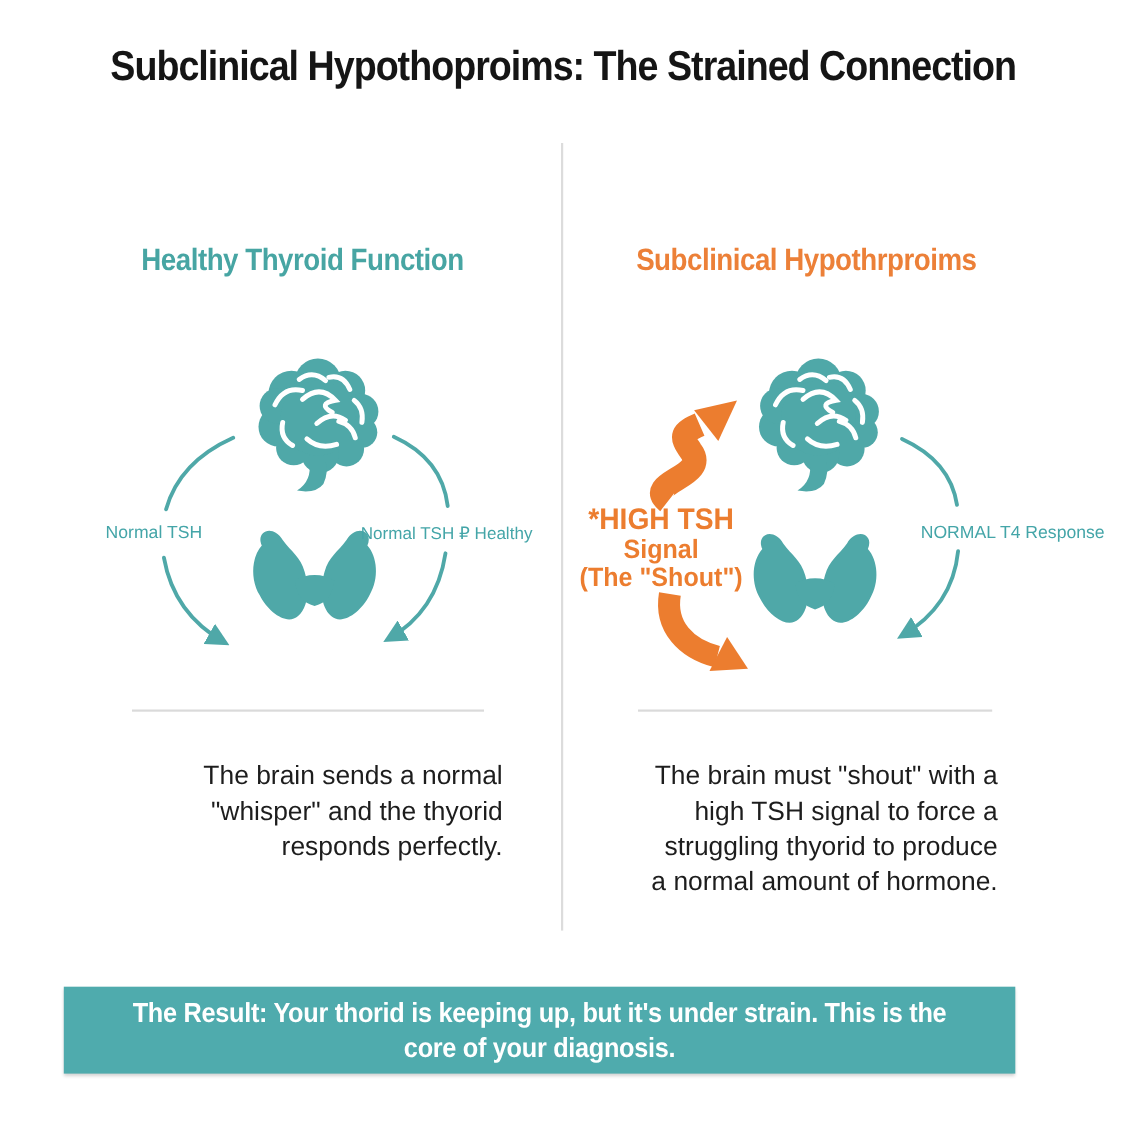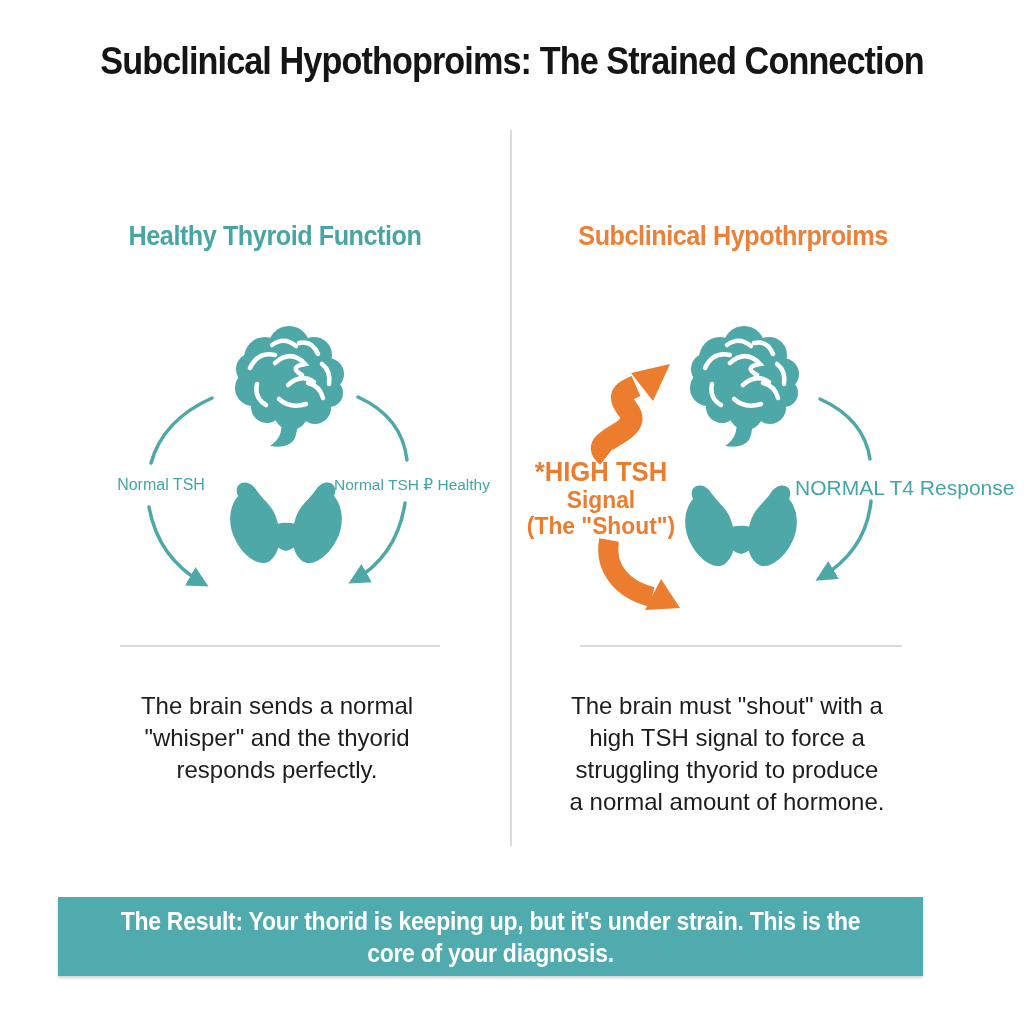--- a/index.html
+++ b/index.html
@@ -9,35 +9,35 @@
   
   .title{left:0;top:40px;width:1024px;text-align:center;font-size:38px;font-weight:700;
          letter-spacing:-1px;color:#151515;transform:scaleX(0.90);transform-origin:50% 50%;
          white-space:nowrap;}
   
   .heading{font-size:28px;font-weight:700;letter-spacing:-0.5px;text-align:center;
            transform:scaleX(0.90);transform-origin:50% 50%;white-space:nowrap;}
   .heading-left{left:0;top:220px;width:550px;color:#47a5a3;}
   .heading-right{left:511px;top:220px;width:444px;color:#ec8038;}
   
-  .lbl{font-size:16px;color:#44a5a8;text-align:center;white-space:nowrap;}
+  .lbl{font-size:16px;color:#44a5a8;white-space:nowrap;}
   .lbl-tsh{left:96px;top:476px;width:130px;}
   .lbl-signal{left:328px;top:476px;width:168px;font-size:15.5px;}
-  .lbl-t4{left:795px;top:476px;width:178px;font-size:21px;}
+  .lbl-t4{left:837px;top:476px;width:178px;font-size:16px;}
   
   .shout{left:505px;top:458px;width:192px;text-align:center;color:#ec7d2f;font-weight:700;
          transform:scaleX(0.95);transform-origin:50% 0;}
   .shout-l1{font-size:27px;line-height:1.08;}
   .shout-l2,.shout-l3{font-size:24px;line-height:1.07;}
   
   .cap-divider{height:2px;background:#dadada;}
   .cap-divider-left{left:120px;top:645px;width:320px;}
   .cap-divider-right{left:580px;top:645px;width:322px;}
   
-  .caption{font-size:24px;line-height:1.34;text-align:center;color:#1d1d1d;
+  .caption{font-size:24px;line-height:1.34;text-align:right;color:#1d1d1d;
            white-space:pre-line;}
   .caption-left{left:97px;top:690px;width:360px;}
   .caption-right{left:547px;top:690px;width:360px;}
   
   .v-divider{left:510px;top:130px;width:2px;height:716px;background:#dcdcdc;}
   
   .banner{left:58px;top:897px;width:865px;height:79px;background:#4fabad;
           display:flex;align-items:center;justify-content:center;
           box-shadow:0 2px 3px rgba(0,0,0,0.18);}
   .banner-text{color:#ffffff;font-weight:700;font-size:25px;line-height:1.28;

